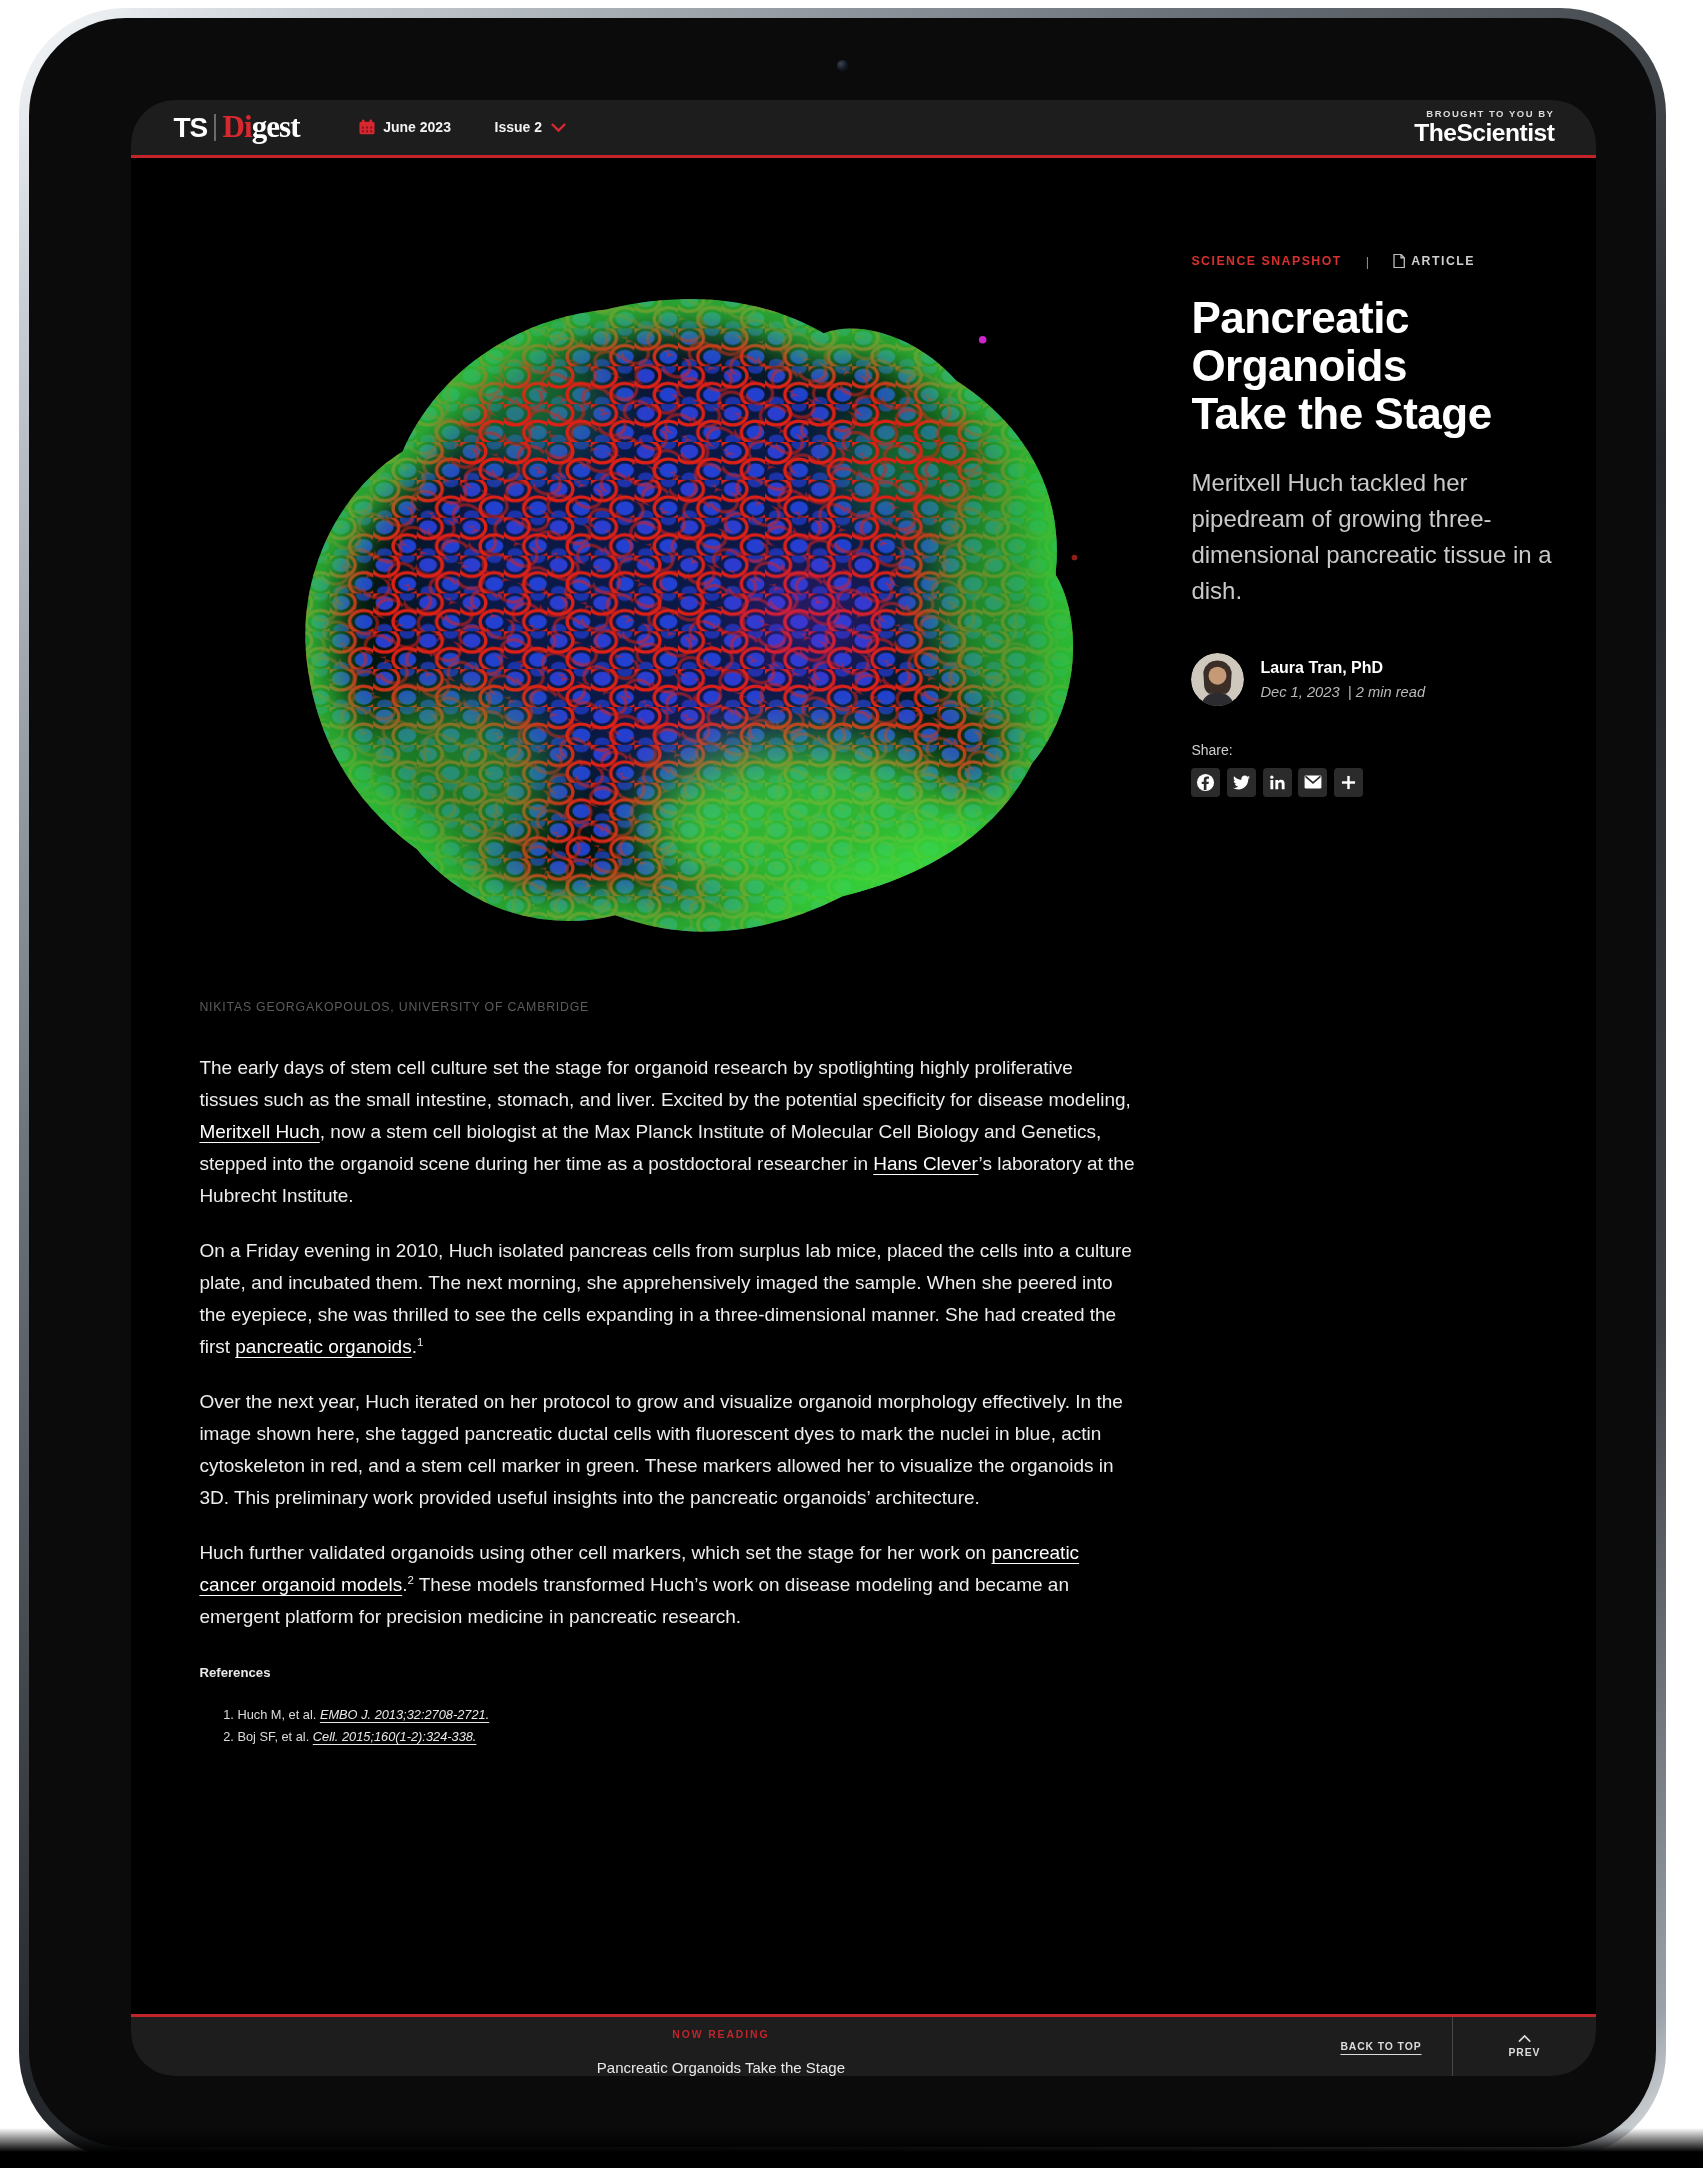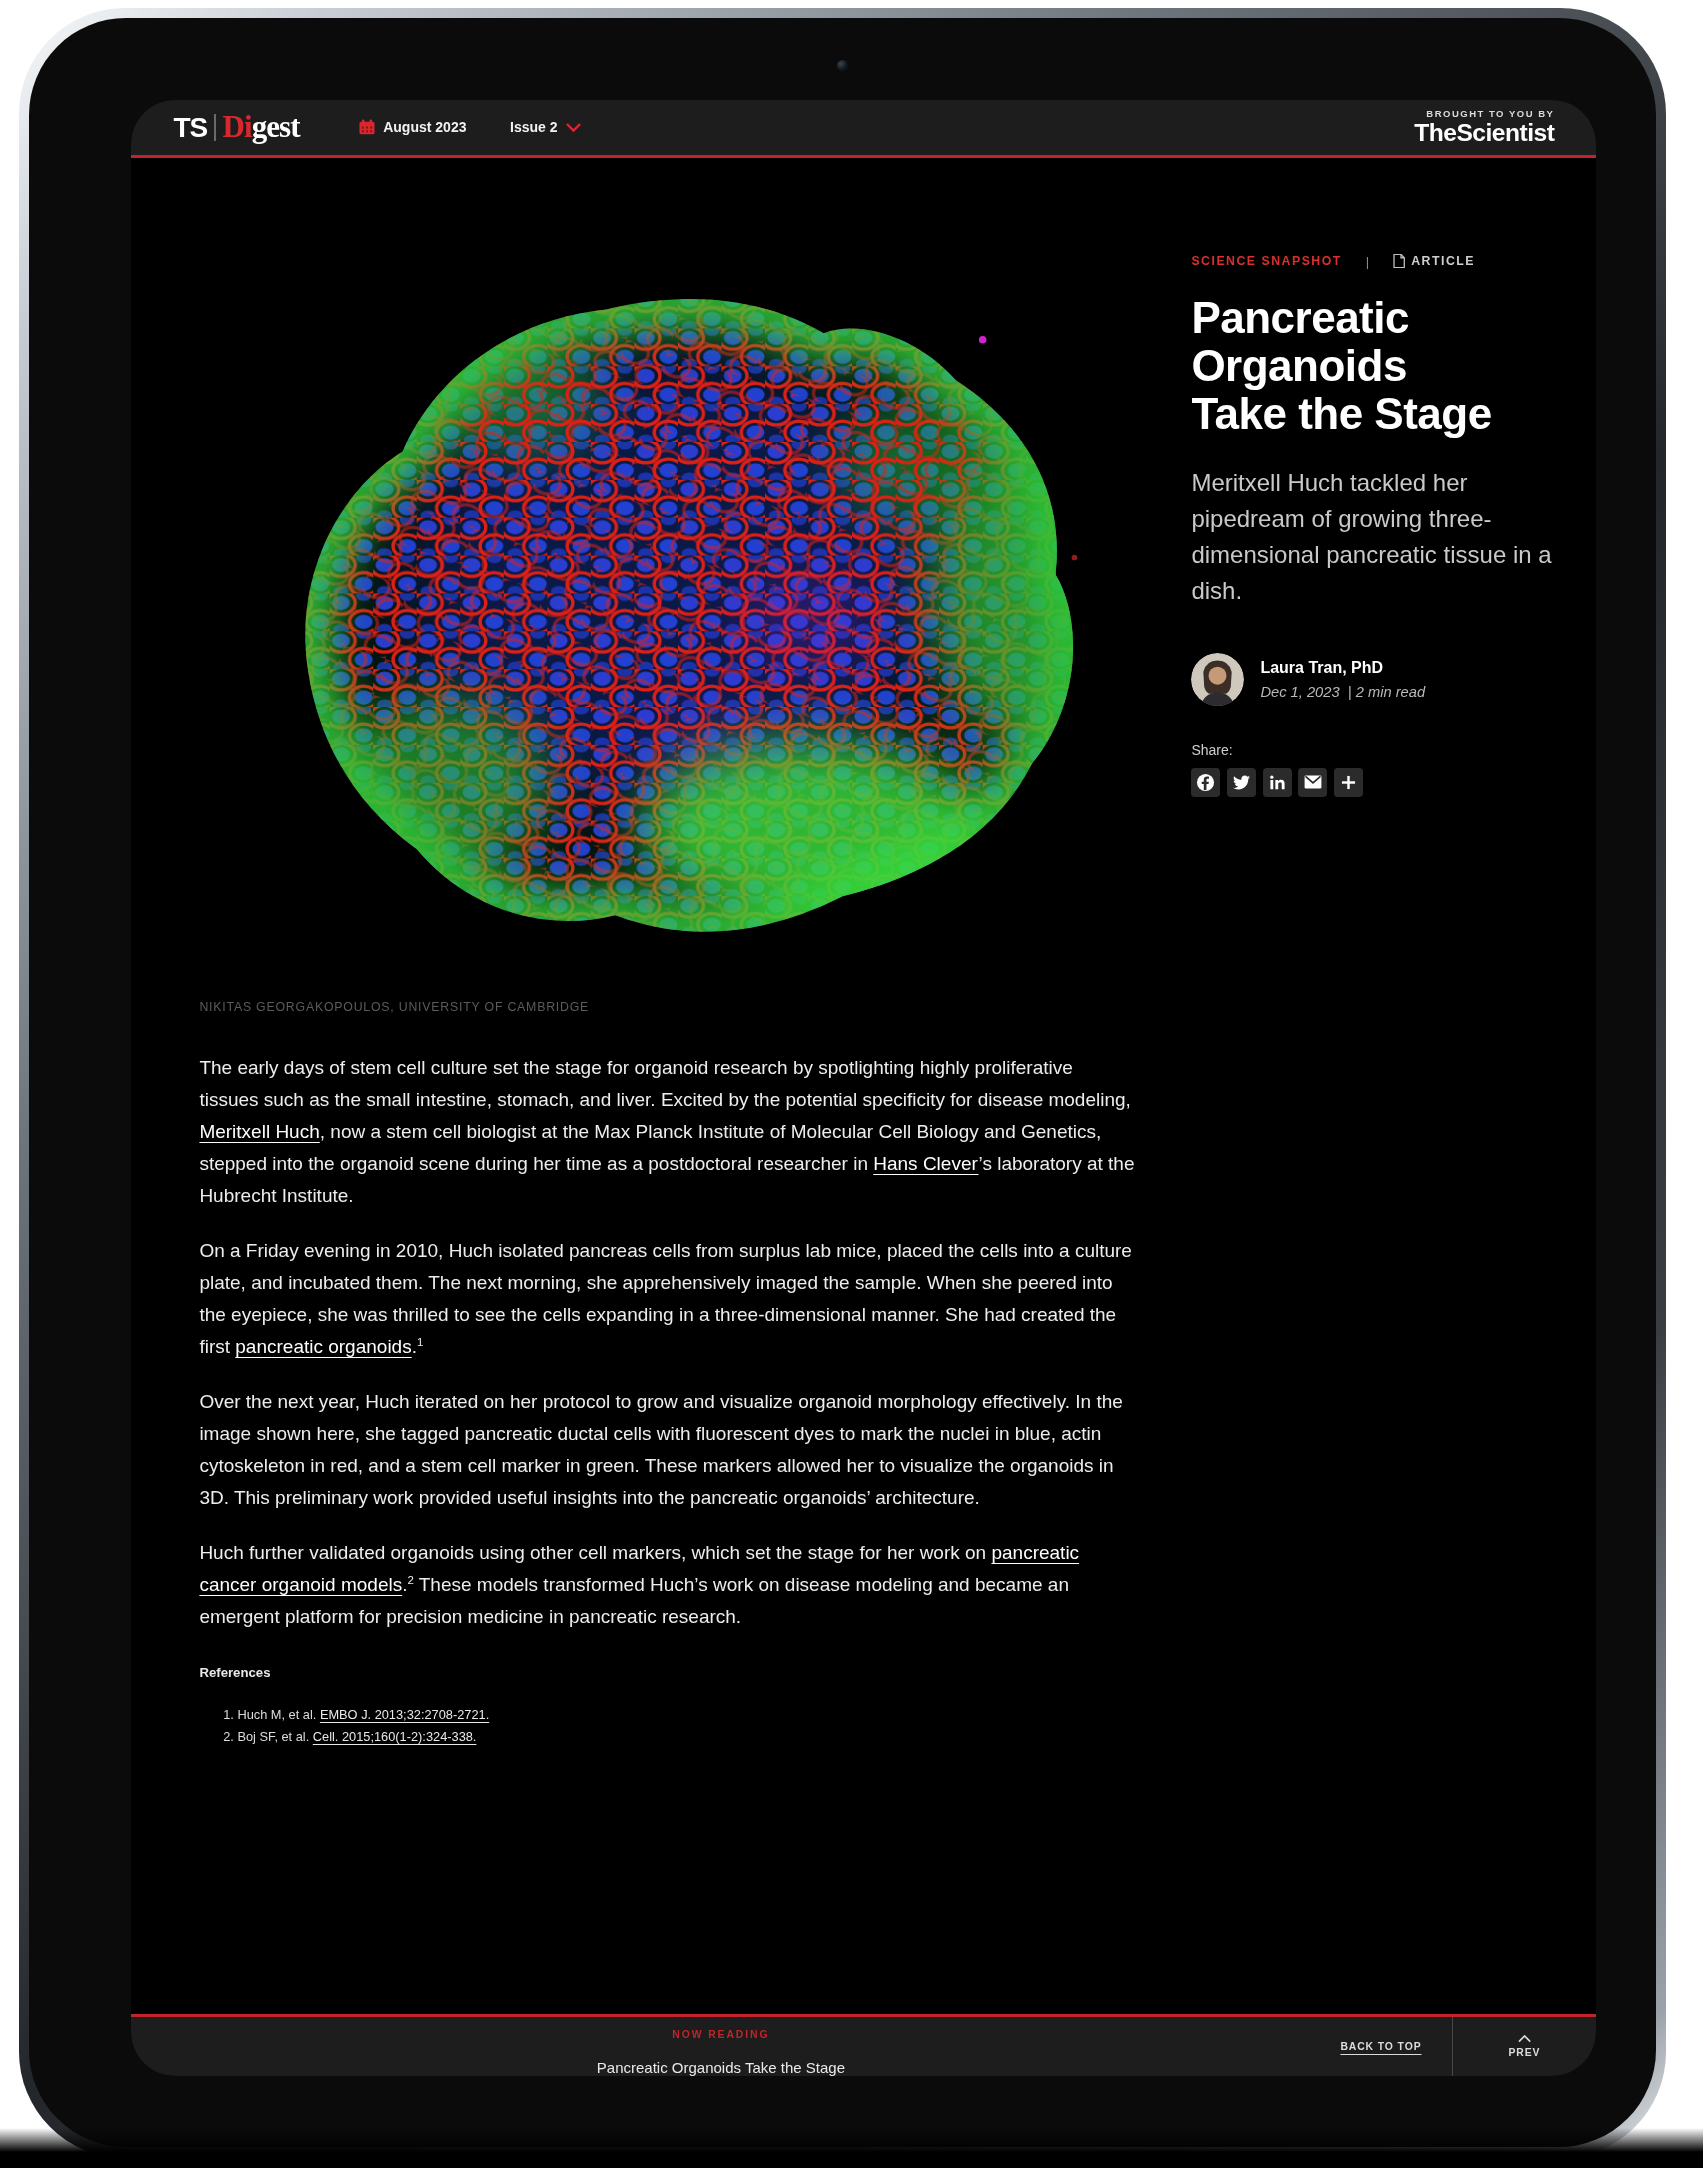--- a/index.html
+++ b/index.html
@@ -35,21 +35,21 @@
   .leftcol{flex:0 0 937px;width:937px;}
   figure{margin:19px 0 0 0;padding:0;}
   figcaption{margin-top:24.6px;font-size:12.3px;letter-spacing:0.8px;color:#5c5c5c;}
   .bodytext{margin-top:38px;font-size:19px;line-height:32px;color:#ededed;}
   .bodytext p{margin:0 0 23px 0;}
   .bodytext a{color:#fff;text-decoration:underline;text-underline-offset:3.8px;cursor:pointer;}
   .bodytext sup{font-size:11.4px;line-height:0;}
   .refs{margin-top:32px;}
   .refs h3{margin:0;font-size:13.2px;font-weight:bold;color:#e9e9e9;}
   .refs ol{margin:24.6px 0 0 0;padding-left:38px;font-size:12.8px;line-height:22px;color:#dcdcdc;}
-  .refs a{color:#e9e9e9;text-decoration:underline;text-underline-offset:2.8px;cursor:pointer;}
+  .refs a{color:#e9e9e9;font-style:italic;text-decoration:underline;text-underline-offset:2.8px;cursor:pointer;}
   
   .aside{flex:1 1 auto;padding-top:96px;min-width:0;}
   .cat-row{display:flex;align-items:center;gap:24px;}
   .cat{color:#d7312f;font-size:12.3px;font-weight:bold;letter-spacing:1.5px;}
   .cat-div{color:#8a8a8a;font-size:13.2px;}
   .cat-type{color:#cfcfcf;font-size:12.3px;font-weight:bold;letter-spacing:1.5px;display:flex;align-items:center;gap:5.7px;}
   h1.title{margin:24.6px 0 0 0;font-size:44px;line-height:1.1;font-weight:bold;color:#fff;max-width:303px;letter-spacing:-0.5px;}
   .dek{margin-top:26.5px;font-size:24px;line-height:1.5;color:#c9c9c9;max-width:379px;}
   .author{margin-top:44px;display:flex;align-items:center;}
   .avatar{width:53px;height:53px;border-radius:50%;overflow:hidden;flex:0 0 auto;}
@@ -93,21 +93,21 @@
                 <rect x="3.2" y="0.5" width="2.6" height="4.5" rx="1.2" fill="#d7282f"></rect>
                 <rect x="11.2" y="0.5" width="2.6" height="4.5" rx="1.2" fill="#d7282f"></rect>
                 <rect x="0.5" y="2.8" width="16" height="13.5" rx="2" fill="#d7282f"></rect>
                 <rect x="3" y="8" width="2.2" height="2.2" fill="#8d1216"></rect>
                 <rect x="7.4" y="8" width="2.2" height="2.2" fill="#8d1216"></rect>
                 <rect x="11.8" y="8" width="2.2" height="2.2" fill="#8d1216"></rect>
                 <rect x="3" y="12" width="2.2" height="2.2" fill="#8d1216"></rect>
                 <rect x="7.4" y="12" width="2.2" height="2.2" fill="#8d1216"></rect>
                 <rect x="11.8" y="12" width="2.2" height="2.2" fill="#8d1216"></rect>
               </svg>
-              <span>August 2023</span>
+              <span>June 2023</span>
             </span>
             <span class="sep"></span>
             <span class="navitem">
               <span>Issue 2</span>
               <svg width="15" height="9.5" viewBox="0 0 16 10">
                 <polyline points="1,1 8,8 15,1" fill="none" stroke="#d7282f" stroke-width="2.6"></polyline>
               </svg>
             </span>
           </div>
           <div class="brand">

